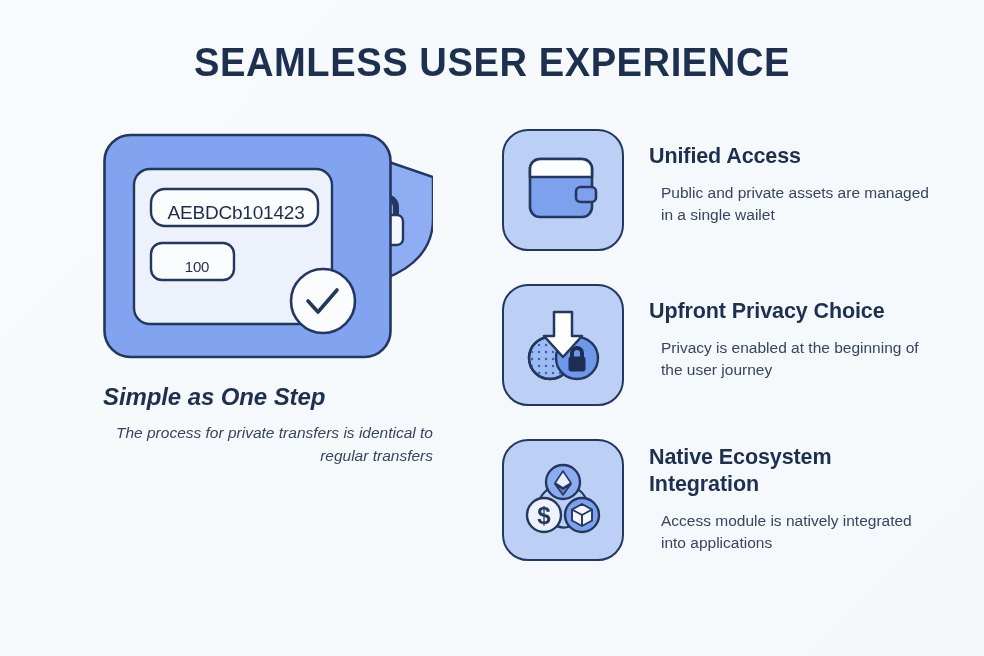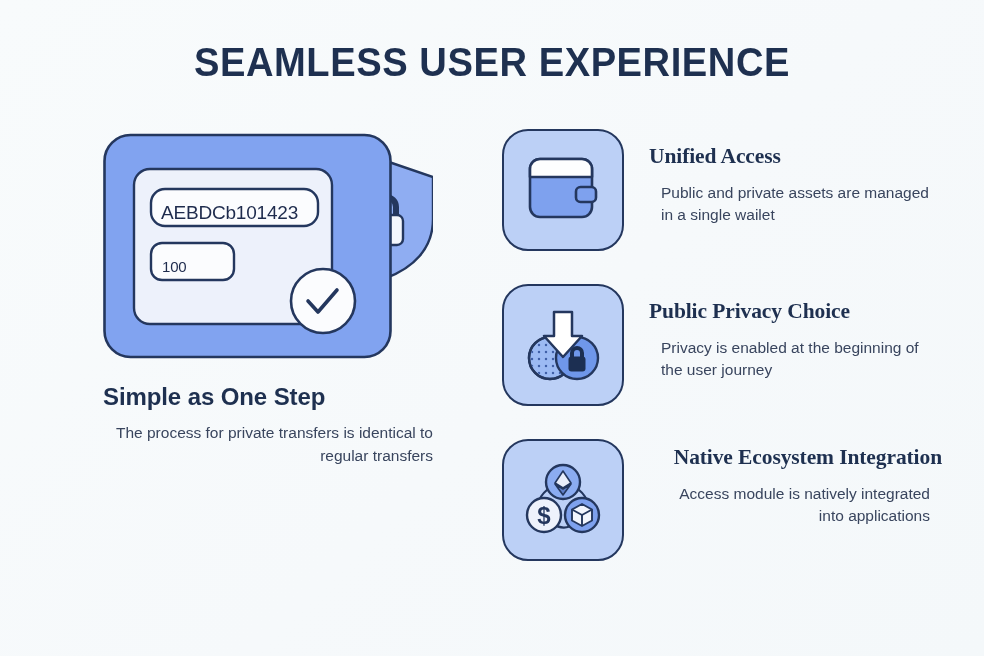--- a/index.html
+++ b/index.html
@@ -42,28 +42,30 @@
     white-space: nowrap;
   }
 
   
   .hero {
     position: absolute;
     left: 103px;
     top: 131px;
     width: 330px;
     height: 230px;
+    text-align: center;
   }
   .hero svg { display: block; }
 
   .left-caption {
     position: absolute;
     left: 103px;
     top: 382px;
     width: 330px;
+    font-style: italic;
   }
   .left-caption .head {
     font-size: 24px;
     line-height: 30px;
     font-weight: bold;
     color: #1e3050;
     margin: 0 0 9px 0;
     letter-spacing: -0.1px;
   }
   .left-caption .sub {
@@ -107,30 +109,29 @@
     padding-top: 14px;
     flex: 1 1 auto;
   }
   .ftext .fhead {
     font-size: 21.5px;
     line-height: 27px;
     font-weight: bold;
     color: #1e3050;
     margin: 0 0 7px 0;
     letter-spacing: -0.1px;
-    font-family: Liberation Serif, serif;
   }
   .ftext .fsub {
     font-size: 15.5px;
     line-height: 22px;
     color: #39455e;
     margin: 12px;
   }
 
-  .feature.tall .ftext { padding-top: 5px; text-align: right; }
+  .feature.tall .ftext { padding-top: 5px; }
 </style>
 </head>
 <body>
 
 <div class="page">
 
   <div class="title">SEAMLESS USER EXPERIENCE</div>
 
   <div class="hero">
     <svg width="330" height="232" viewBox="0 0 330 232" xmlns="http://www.w3.org/2000/svg">
@@ -204,21 +205,21 @@
 
             <circle cx="54" cy="50" r="21" fill="#6f97ea" stroke="#24375e" stroke-width="2.4"></circle>
             <path d="M47 45 a7 7 0 0 1 14 0 l0 5 -4 0 0 -5 a3 3 0 0 0 -6 0 l0 5 -4 0 z" fill="#1c2f52"></path>
             <rect x="45.5" y="48.5" width="17" height="15" rx="3" fill="#1c2f52"></rect>
 
             <path d="M31 4 l18 0 0 24 10 0 -19 21 -19 -21 10 0 z" fill="#ffffff" stroke="#24375e" stroke-width="2.5" stroke-linejoin="round"></path>
           </svg>
         </span>
       </div>
       <div class="ftext">
-        <p class="fhead">Public Privacy Choice</p>
+        <p class="fhead">Upfront Privacy Choice</p>
         <p class="fsub">Privacy is enabled at the beginning of the user journey</p>
       </div>
     </div>
 
     <div class="feature tall">
       <div class="tile">
         <span>
           <svg width="78" height="74" viewBox="0 0 78 74" xmlns="http://www.w3.org/2000/svg">
 
             <path d="M24 26 C12 36 12 46 18 54" fill="none" stroke="#24375e" stroke-width="2.2"></path>

